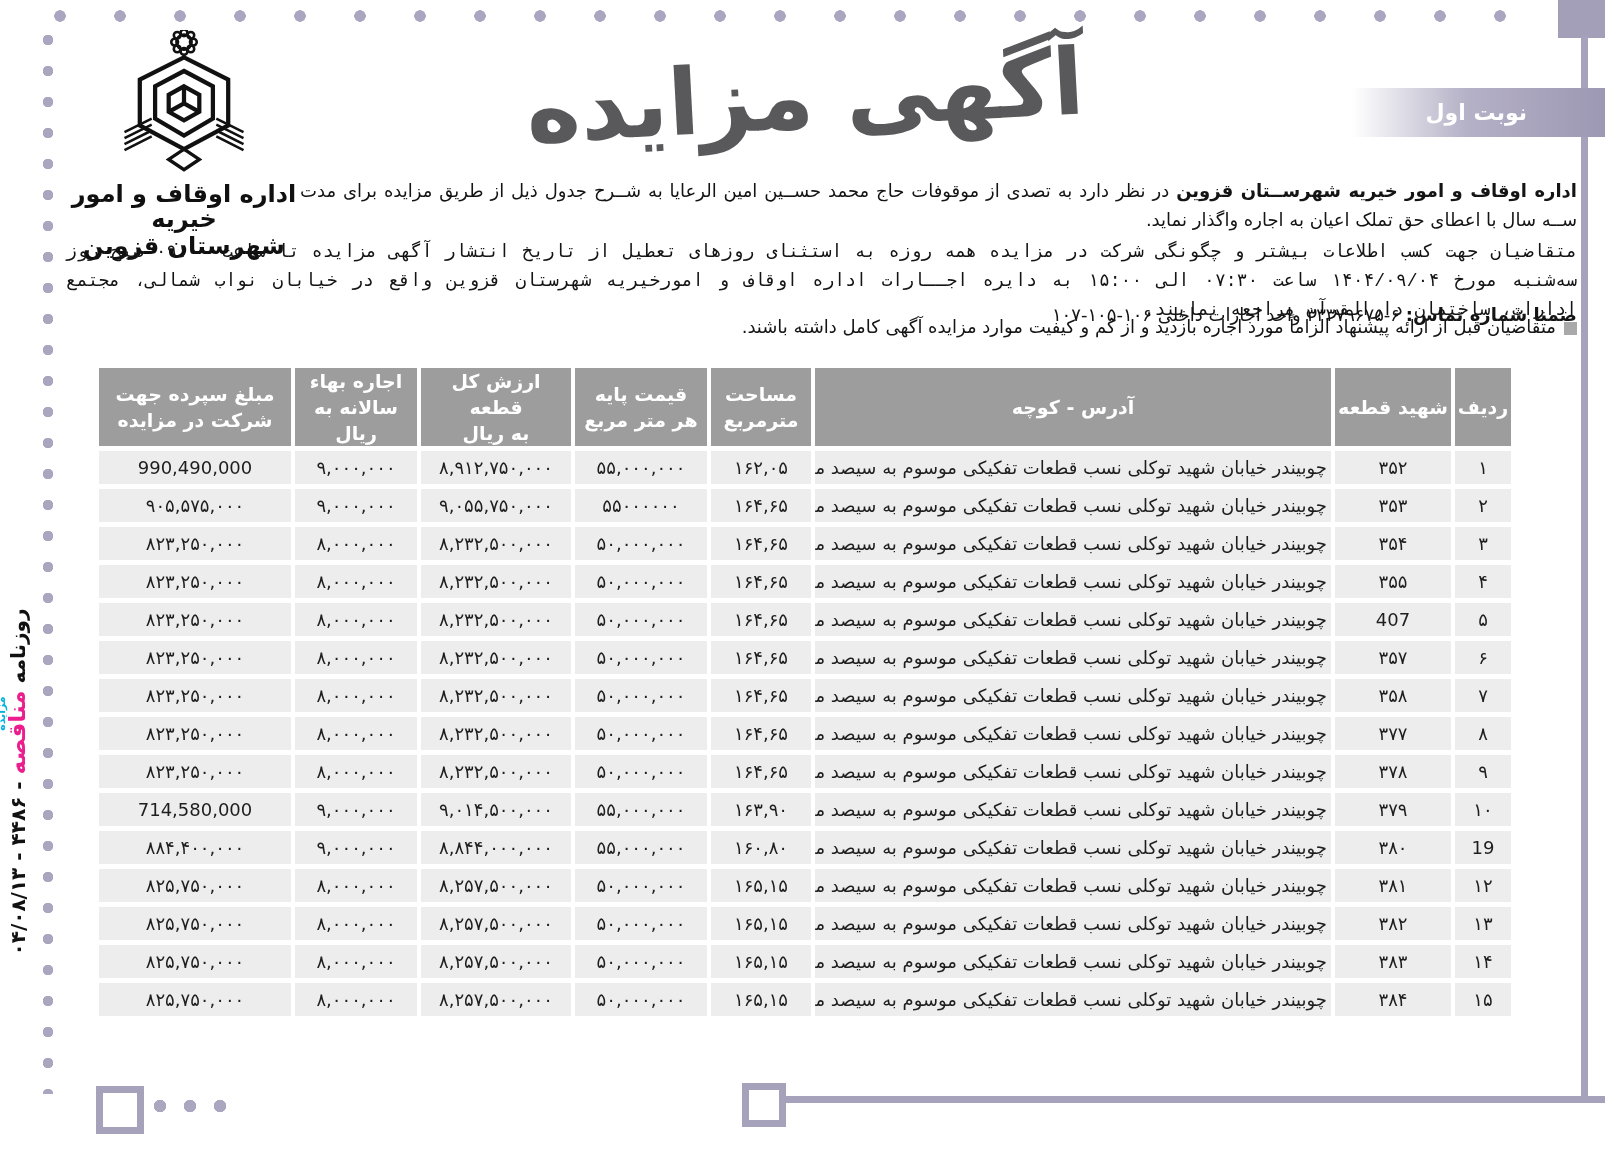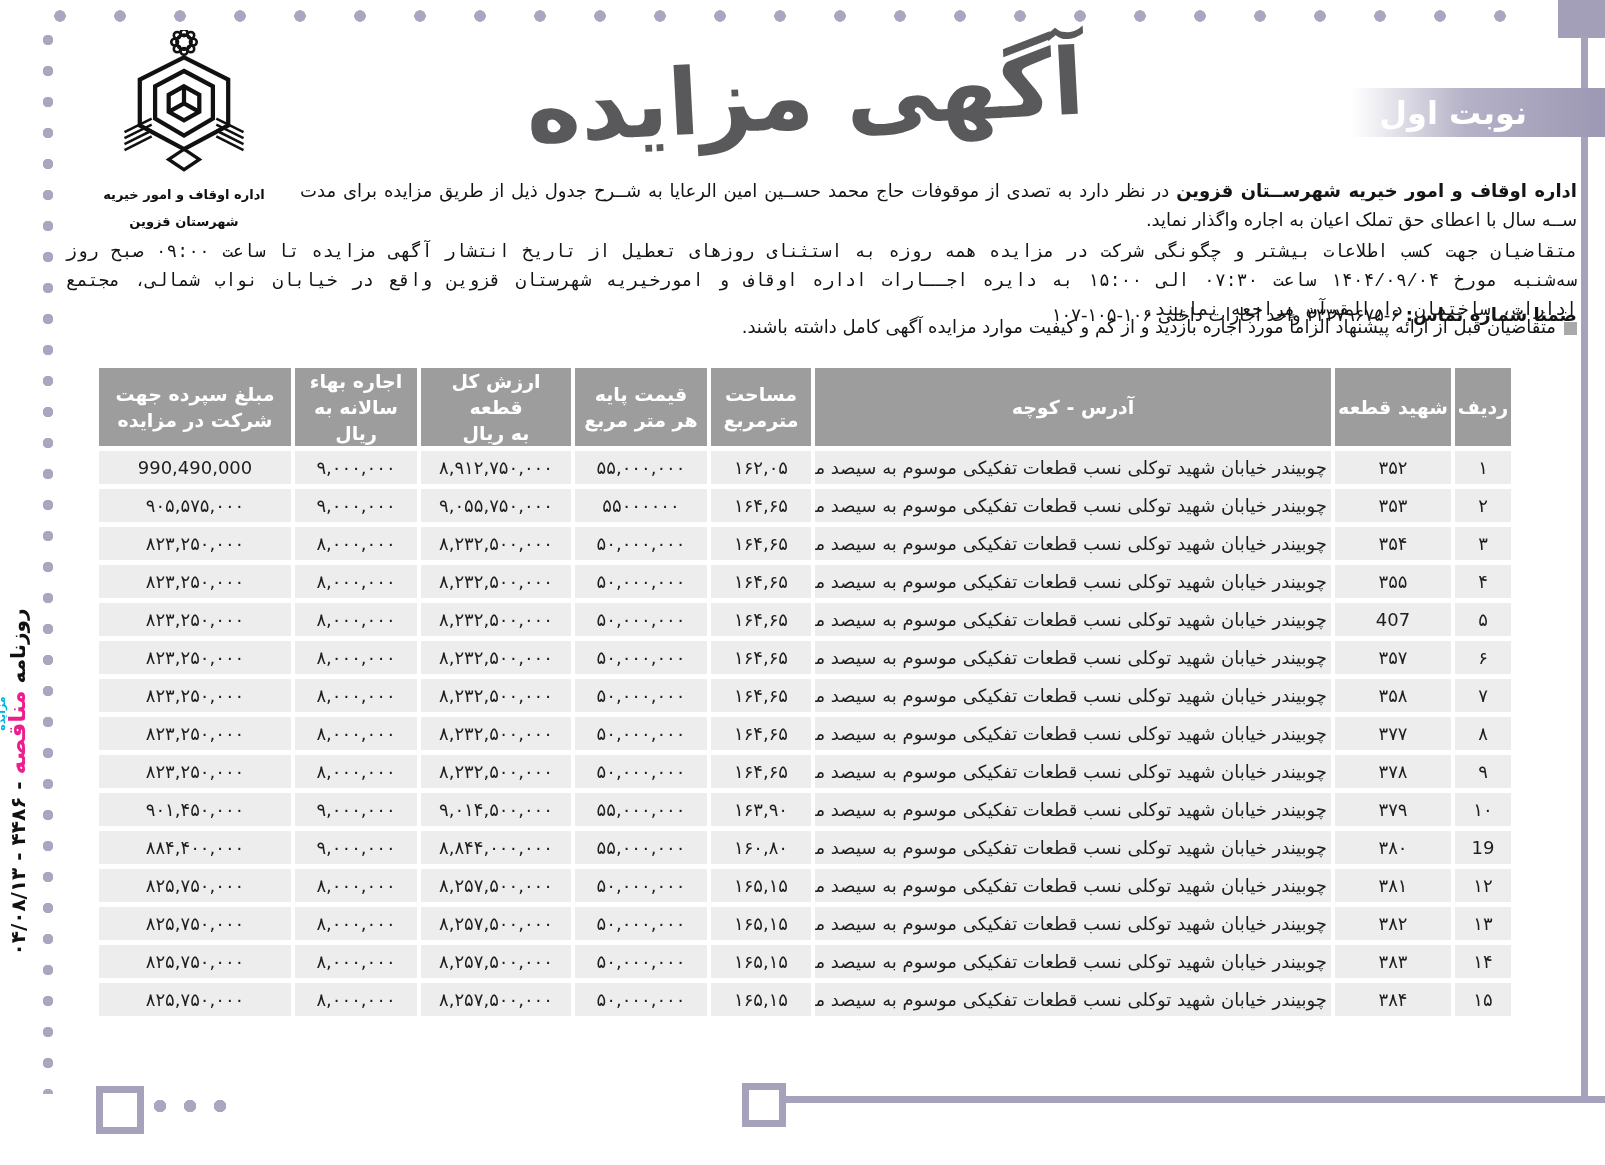--- a/index.html
+++ b/index.html
@@ -13,25 +13,25 @@
     background-size:60px 16px;background-repeat:repeat-x;}
   .dots-left{position:absolute;left:40px;top:32px;width:16px;height:1062px;
     background-image:radial-gradient(circle at 8px 8px,#aba6bf 5px,transparent 5.5px);
     background-size:16px 31px;background-repeat:repeat-y;}
   .corner-square{position:absolute;left:1558px;top:0;width:47px;height:38px;background:#a49fb8;}
   .right-vline{position:absolute;left:1581px;top:36px;width:7px;height:1067px;background:#a7a2bc;}
   
   .noubat{position:absolute;left:1352px;top:88px;width:253px;height:49px;
     background:linear-gradient(to left,#9d98b3 0%,#b5b1c7 55%,rgba(255,255,255,0) 100%);
     display:flex;align-items:center;justify-content:flex-start;}
-  .noubat span{color:#ffffff;font-size:32px;font-weight:bold;padding-right:78px;}
+  .noubat span{color:#ffffff;font-size:22px;font-weight:bold;padding-right:78px;}
   
   .logo-box{position:absolute;left:66px;top:30px;width:236px;text-align:center;}
   .logo-box svg{display:block;margin:0 auto;}
-  .logo-caption{font-size:13px;font-weight:bold;line-height:25px;color:#101010;margin-top:2px;}
+  .logo-caption{font-size:24px;font-weight:bold;line-height:25px;color:#101010;margin-top:2px;}
   
   .main-title{position:absolute;left:555px;top:26px;width:500px;height:140px;
     display:flex;align-items:center;justify-content:center;
     font-size:92px;font-weight:bold;color:#59595c;transform:rotate(-3deg);white-space:nowrap;}
   
   .para{position:absolute;right:28px;text-align:justify;font-size:18px;line-height:29px;color:#141414;}
   .p1{top:176px;left:300px;}
   .p2{top:238px;left:66px;font-family:Liberation Mono, monospace;}
   .p3{top:300px;left:74px;}
   .p4{top:312px;left:66px;text-align:right;}
@@ -248,21 +248,21 @@
             <td>۸۲۳,۲۵۰,۰۰۰</td>
           </tr>
           <tr>
             <td>۱۰</td>
             <td>۳۷۹</td>
             <td>چوبیندر خیابان شهید توکلی نسب قطعات تفکیکی موسوم به سیصد متری</td>
             <td>۱۶۳,۹۰</td>
             <td>۵۵,۰۰۰,۰۰۰</td>
             <td>۹,۰۱۴,۵۰۰,۰۰۰</td>
             <td>۹,۰۰۰,۰۰۰</td>
-            <td>۹۰۱,۴۵۰,۰۰۰</td>
+            <td>714,580,000</td>
           </tr>
           <tr>
             <td>19</td>
             <td>۳۸۰</td>
             <td>چوبیندر خیابان شهید توکلی نسب قطعات تفکیکی موسوم به سیصد متری</td>
             <td>۱۶۰,۸۰</td>
             <td>۵۵,۰۰۰,۰۰۰</td>
             <td>۸,۸۴۴,۰۰۰,۰۰۰</td>
             <td>۹,۰۰۰,۰۰۰</td>
             <td>۸۸۴,۴۰۰,۰۰۰</td>

